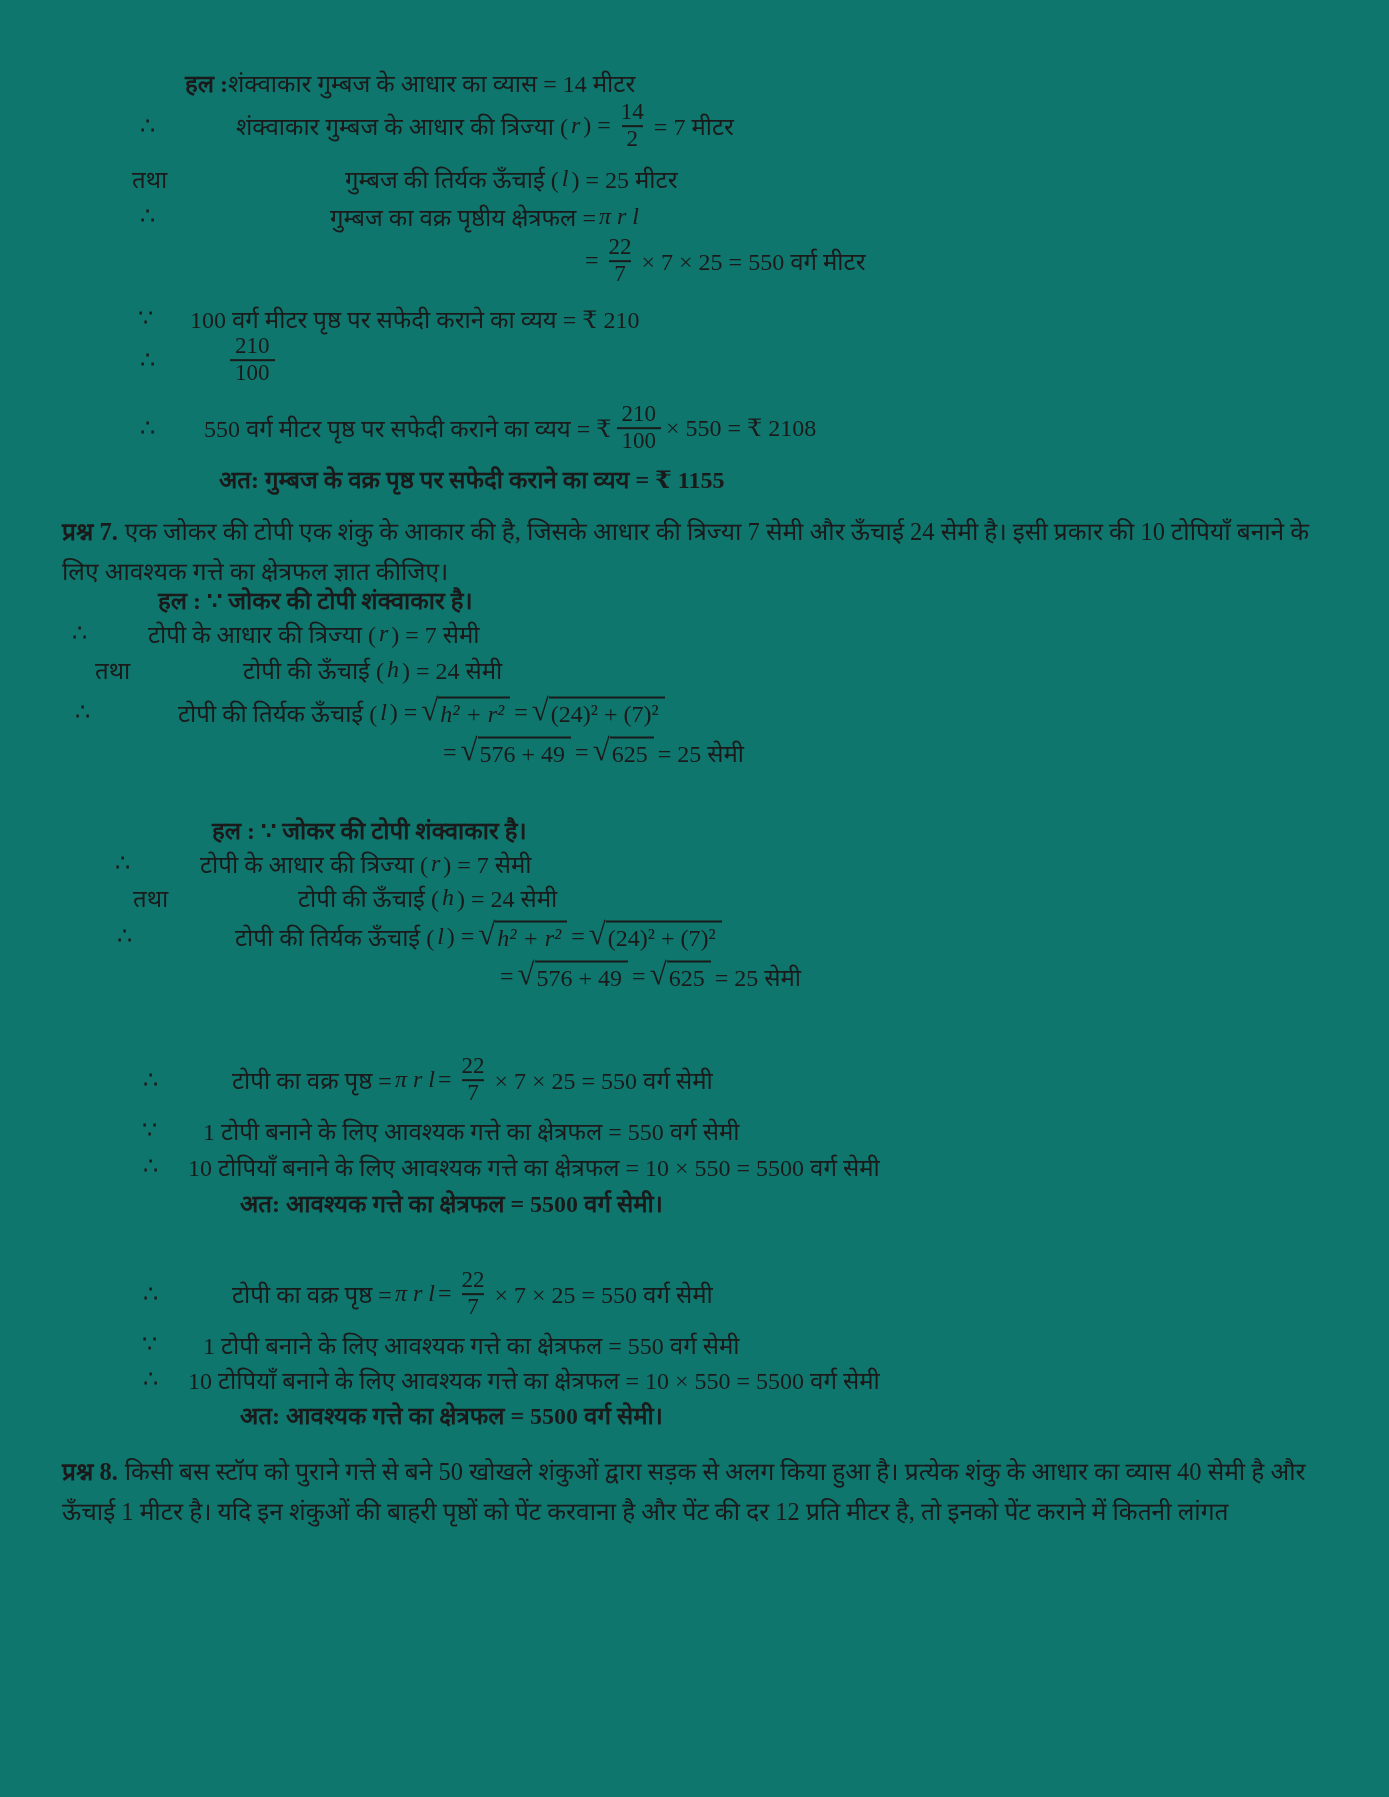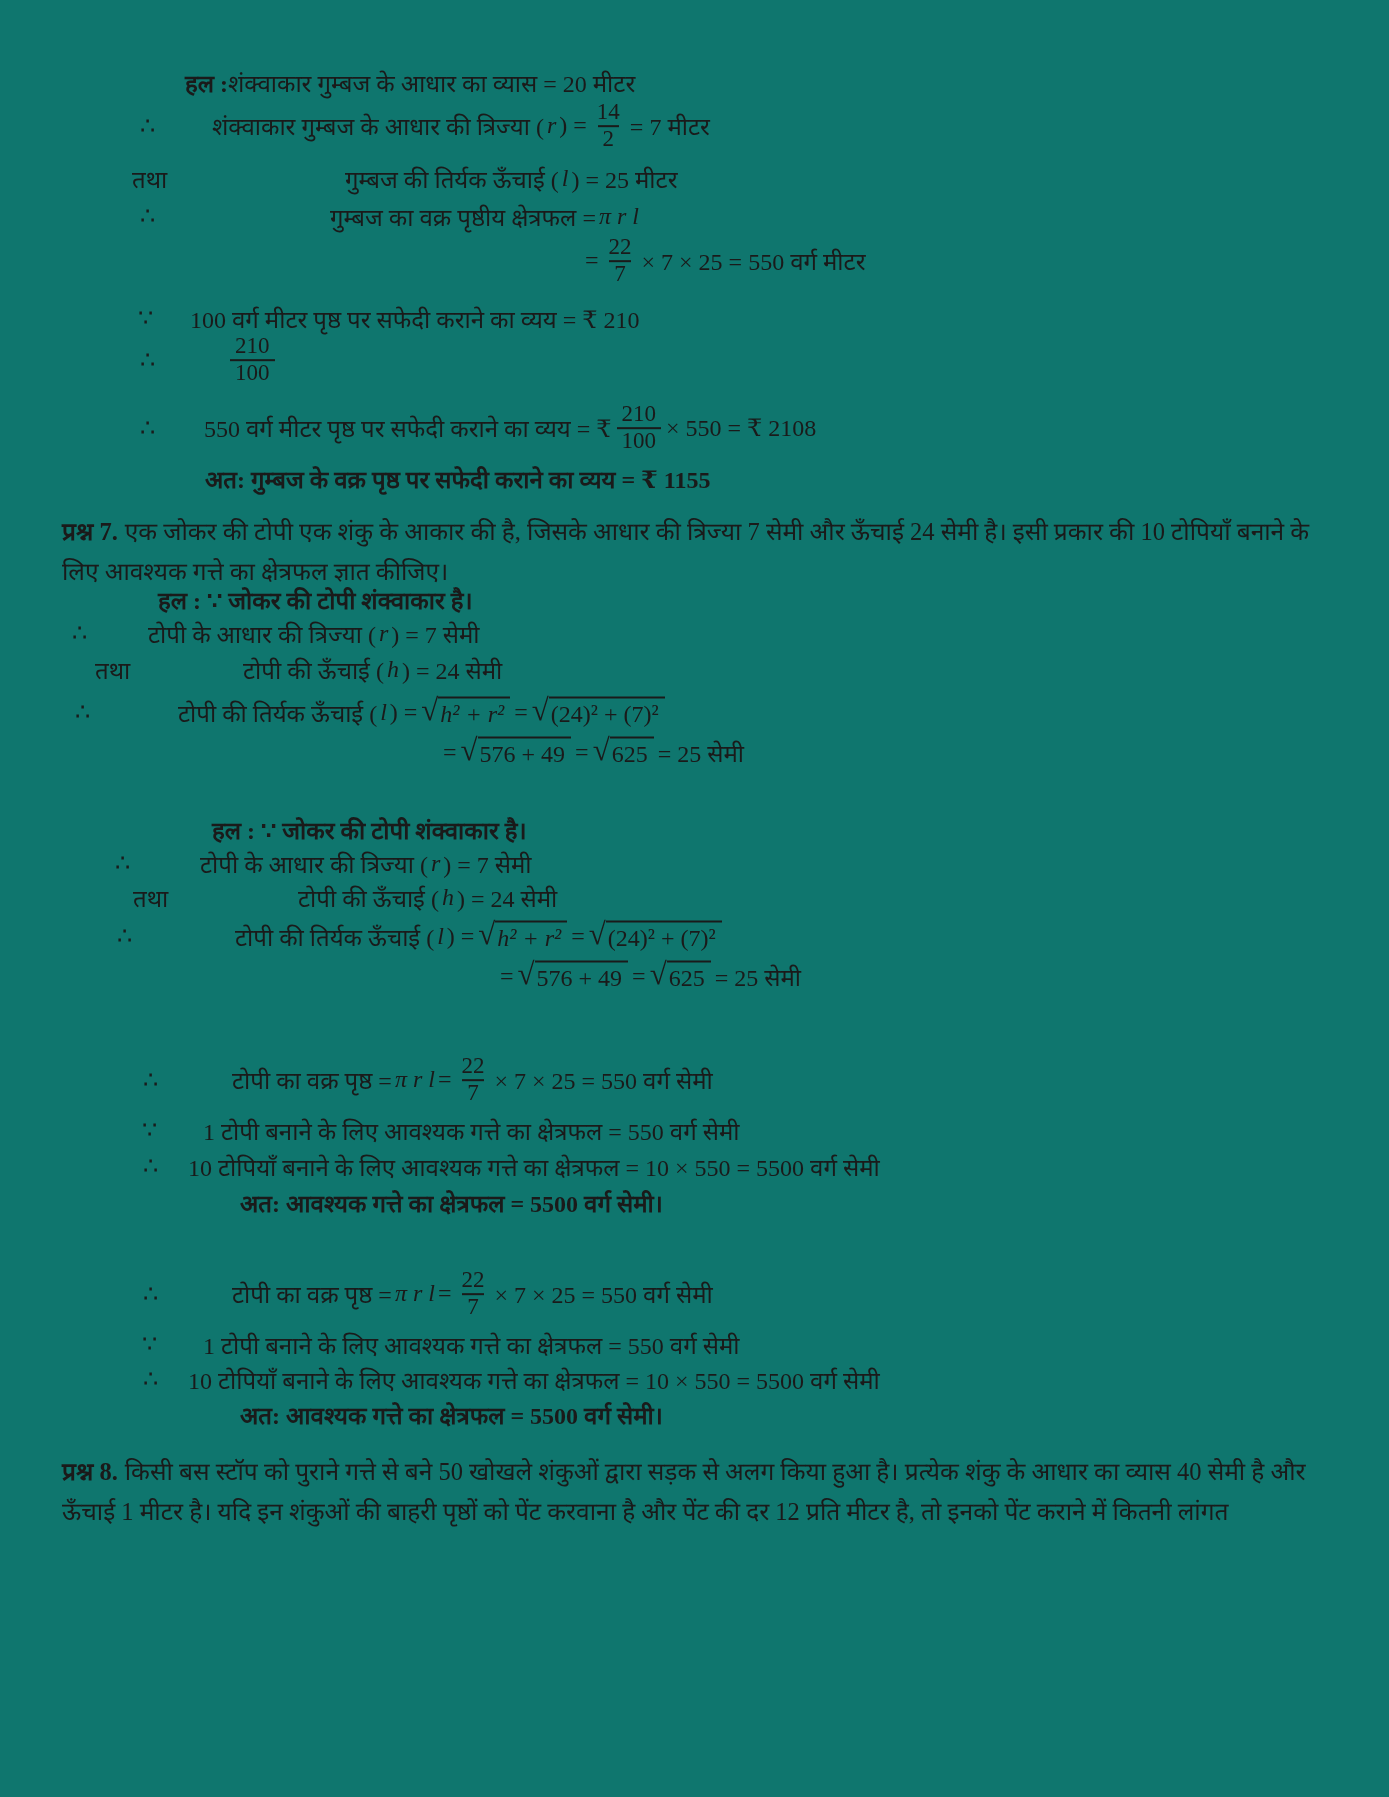--- a/index.html
+++ b/index.html
@@ -30,26 +30,26 @@
 </style>
 </head>
 <body>
 
 <div class="page">
 
   <div>
       <div class="line" style="top: 82px;">
         <span class="content" style="left: 185px;">
           <span class="bseg" style="font-weight: bold;">हल : </span>
-          <span class="tseg">शंक्वाकार गुम्बज के आधार का व्यास = 20 मीटर</span>
+          <span class="tseg">शंक्वाकार गुम्बज के आधार का व्यास = 14 मीटर</span>
         </span>
       </div>
       <div class="line" style="top: 126px;">
         <span class="marker" style="left: 140px;">∴</span>
-        <span class="content" style="left: 212px; justify-content: space-between;">
+        <span class="content" style="left: 236px; justify-content: space-between;">
           <span class="tseg">शंक्वाकार गुम्बज के आधार की त्रिज्या (</span>
           <span class="mvar">r</span>
           <span class="tseg">) = </span>
           <span class="frac">
             <span class="num">14</span>
             <span class="den">2</span>
           </span>
           <span class="tseg"> = 7 मीटर</span>
         </span>
       </div>
@@ -98,21 +98,21 @@
         <span class="content" style="left: 204px;">
           <span class="tseg">550 वर्ग मीटर पृष्ठ पर सफेदी कराने का व्यय = ₹ </span>
           <span class="frac">
             <span class="num">210</span>
             <span class="den">100</span>
           </span>
           <span class="tseg"> × 550 = ₹ 2108</span>
         </span>
       </div>
       <div class="line bold" style="top: 478px;">
-        <span class="content" style="left: 205px;">
+        <span class="content" style="left: 219px;">
           <span class="tseg">अत: गुम्बज के वक्र पृष्ठ पर सफेदी कराने का व्यय = ₹ 1155</span>
         </span>
       </div>
       <div class="line bold" style="top: 599px;">
         <span class="content" style="left: 158px;">
           <span class="tseg">हल : ∵ जोकर की टोपी शंक्वाकार है।</span>
         </span>
       </div>
       <div class="line" style="top: 633px;">
         <span class="marker" style="left: 72px;">∴</span>

